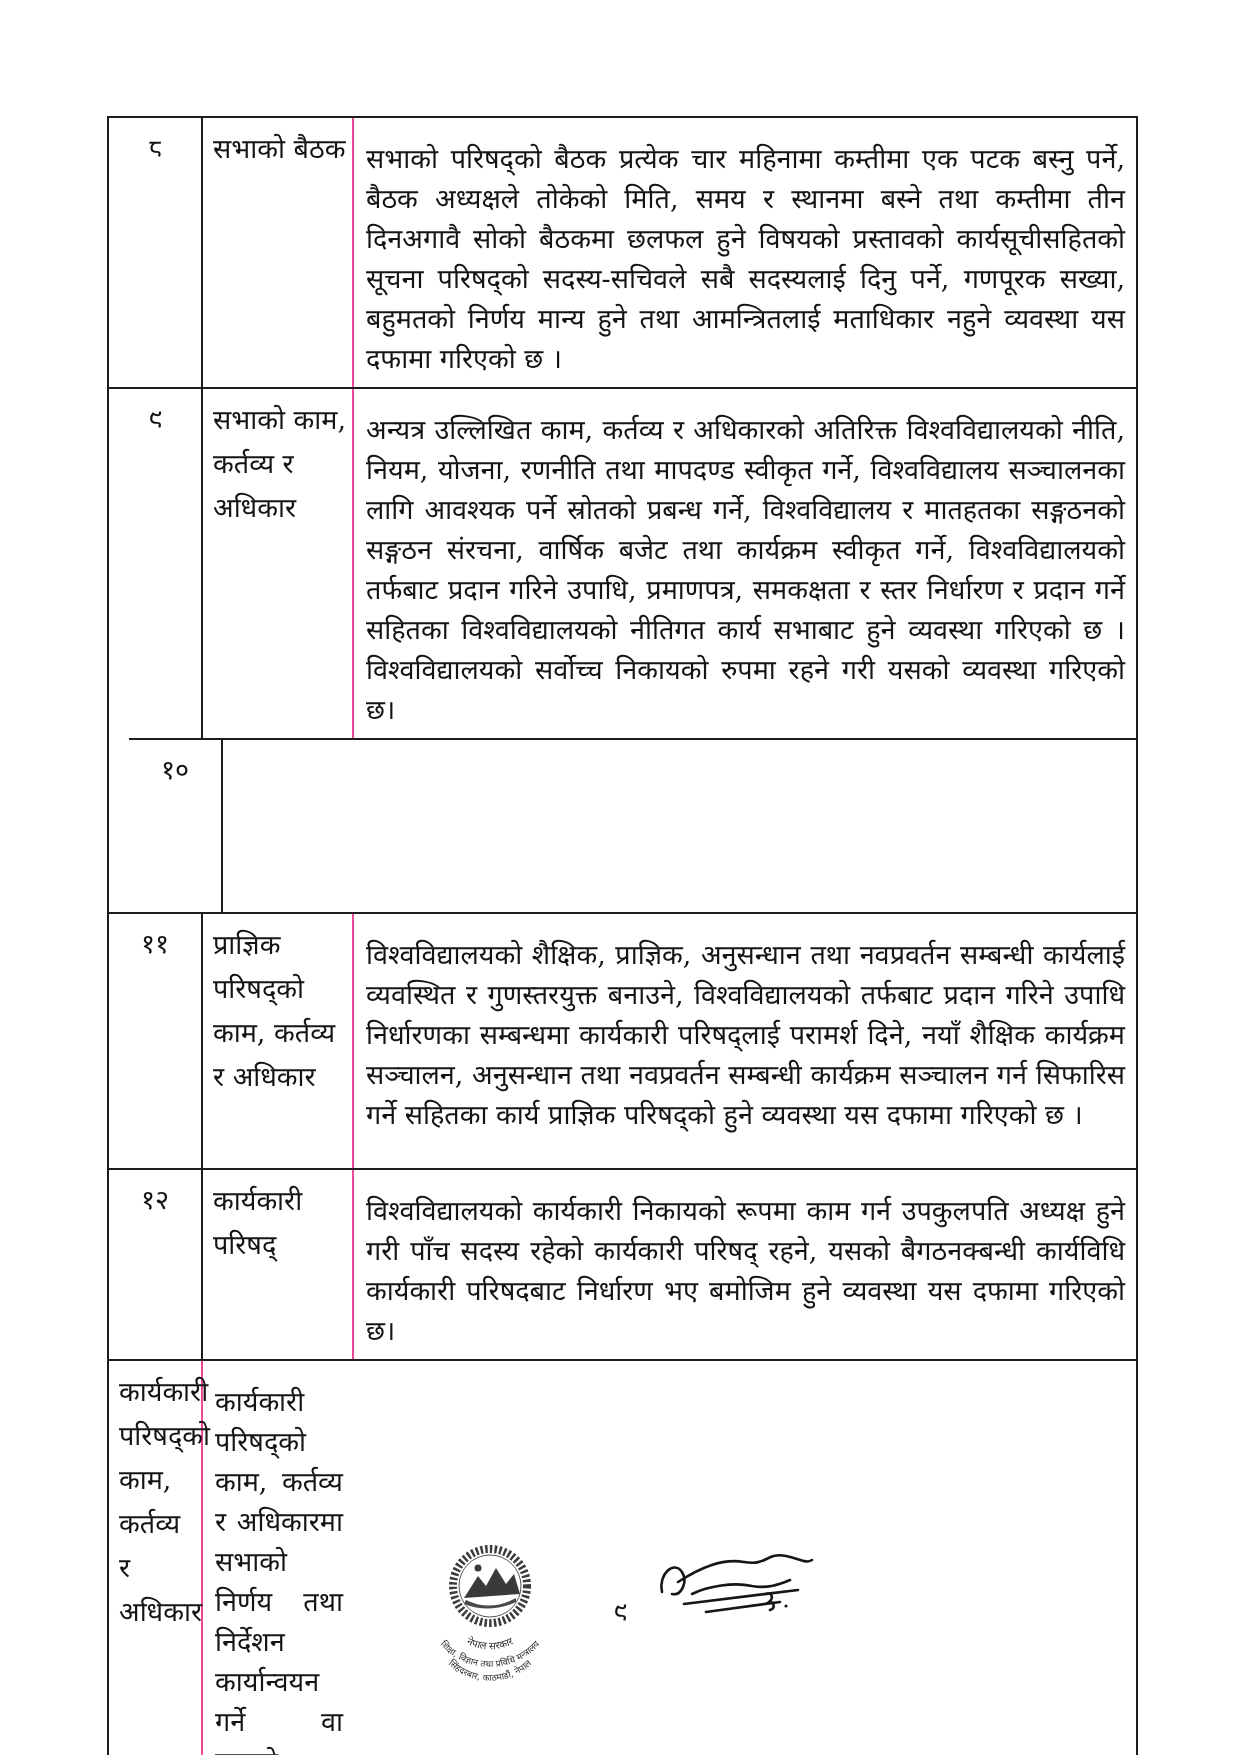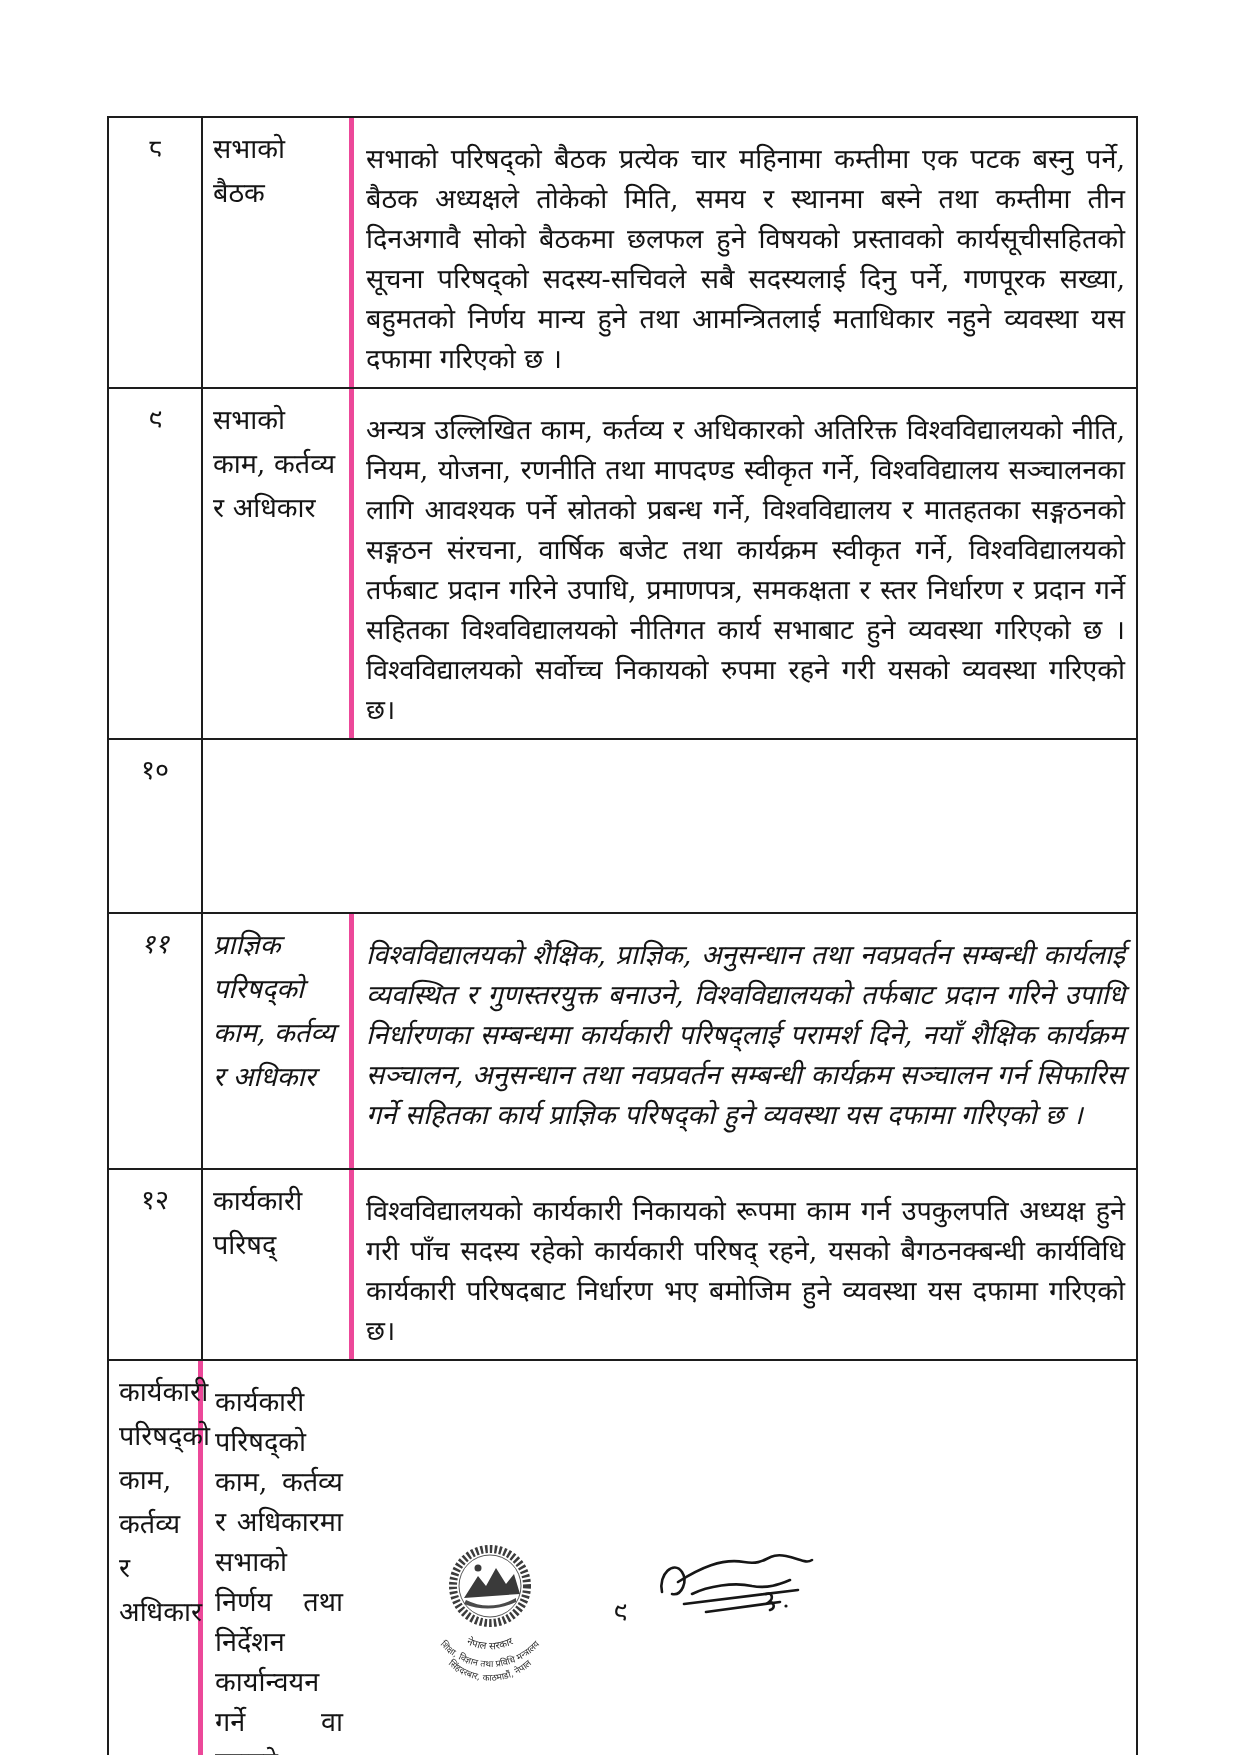--- a/index.html
+++ b/index.html
@@ -27,38 +27,38 @@
   .t-row:first-child{ border-top:none; }
 
   .c-num{
     border-right:2px solid #1d1d1d;
     text-align:center;
     padding-top:10px;
     font-size:27px;
     box-sizing:border-box;
   }
   .c-title{
-    border-right:5px solid #ec4899;
+    border-right:2px solid #ec4899;
     padding:9px 6px 8px 10px;
     font-size:27px;
     line-height:44px;
     box-sizing:border-box;
   }
   .c-body{
     padding:21px 11px 8px 12px;
     font-size:27px;
     line-height:40px;
     text-align:justify;
     box-sizing:border-box;
   }
 
   .h8 { min-height:240px; }
   .h9 { min-height:336px; }
-  .h10{ min-height:174px; }
-  .h11{ min-height:256px;font-style:italic; }
+  .h10{ min-height:174px;margin-left:20px; }
+  .h11{ min-height:256px; }
   .h12{ min-height:158px; }
   .h13{ min-height:238px; }
 
   .footer{
     position:absolute; left:0; top:1540px; width:1241px; height:190px;
   }
   .seal{
     position:absolute; left:408px; top:2px; width:180px; height:150px;
   }
   .page-num{

